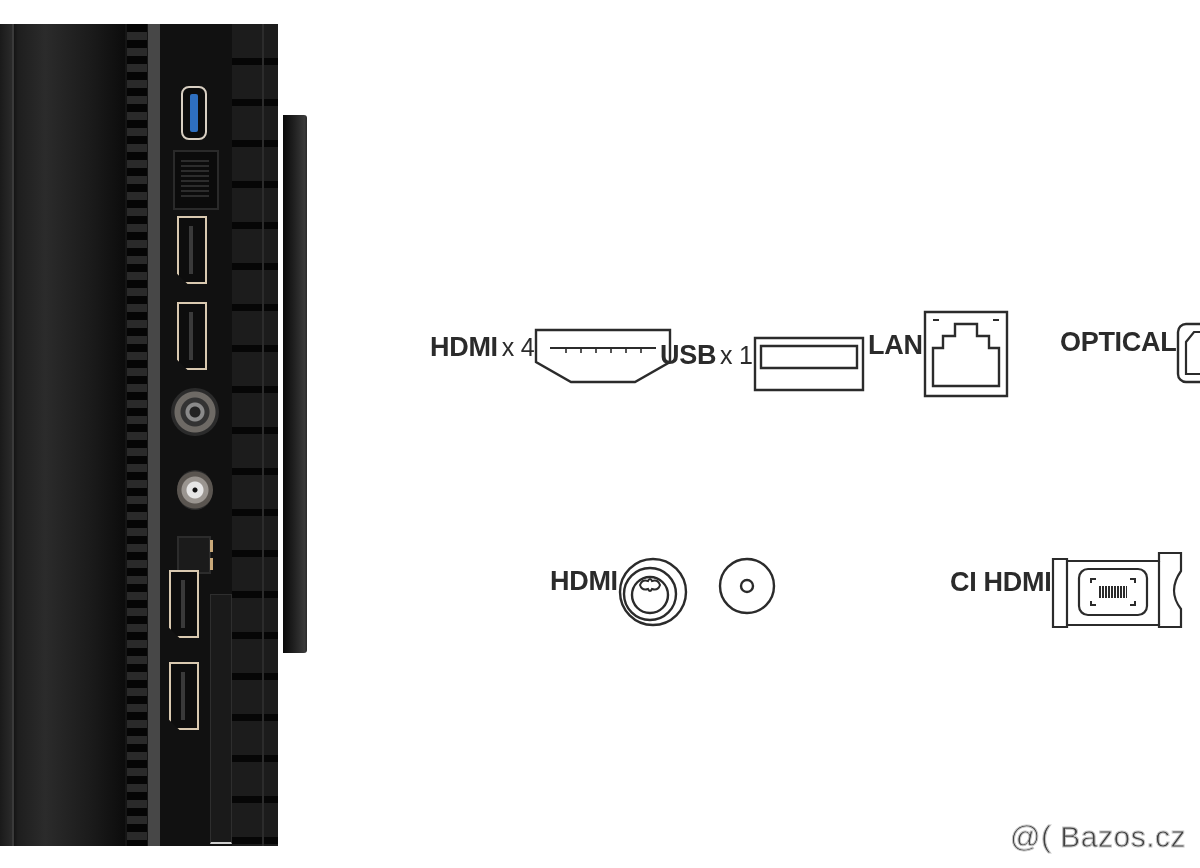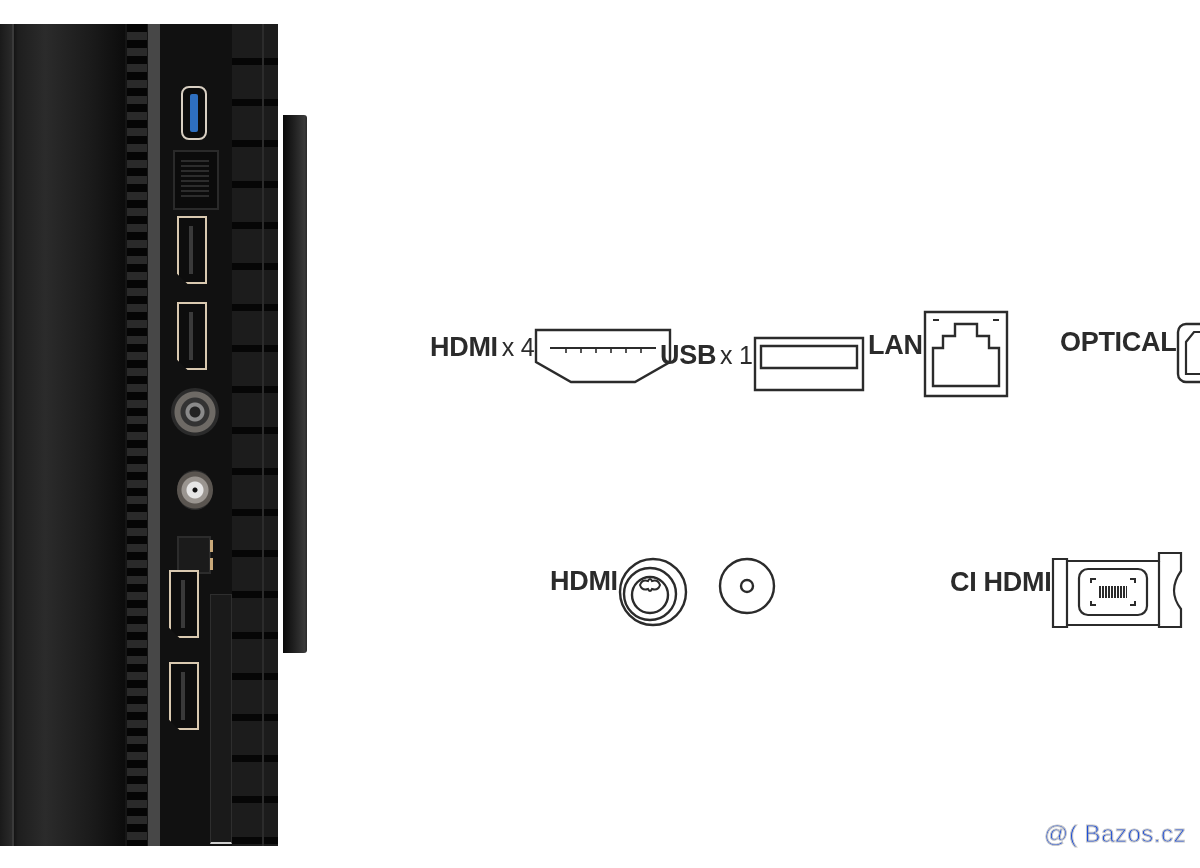--- a/index.html
+++ b/index.html
@@ -42,21 +42,21 @@
     background: linear-gradient(180deg, #c9a97a 0 40%, transparent 40% 60%, #c9a97a 60%); }
 
   
   .legend-item { position: absolute; display: flex; flex-direction: row; align-items: center; }
   .legend-label { font-weight: bold; font-size: 27px; color: #2b2b2b; white-space: nowrap; letter-spacing: -0.3px; line-height: 30px; }
   .legend-label .qty { font-weight: normal; font-size: 25px; margin-left: 4px; }
   .legend-icon { margin-top: 18px; }
   svg.ico { display: block; overflow: visible; }
   svg.ico * { vector-effect: non-scaling-stroke; }
 
-  .watermark { position: absolute; right: 14px; top: 820px; font-size: 24px; color: #1d4ed8;
+  .watermark { position: absolute; right: 14px; top: 820px; font-size: 30px; color: #404040;
     -webkit-text-stroke: 1px #c8c8c8; letter-spacing: 0.5px; }
 </style>
 </head>
 <body>
 
 <div class="tv-panel">
   <div class="tv-rear"></div>
   <div class="tv-rear-line" style="left:12px"></div>
   <div class="vent-strip"></div>
   <div class="vent-rail"></div>

